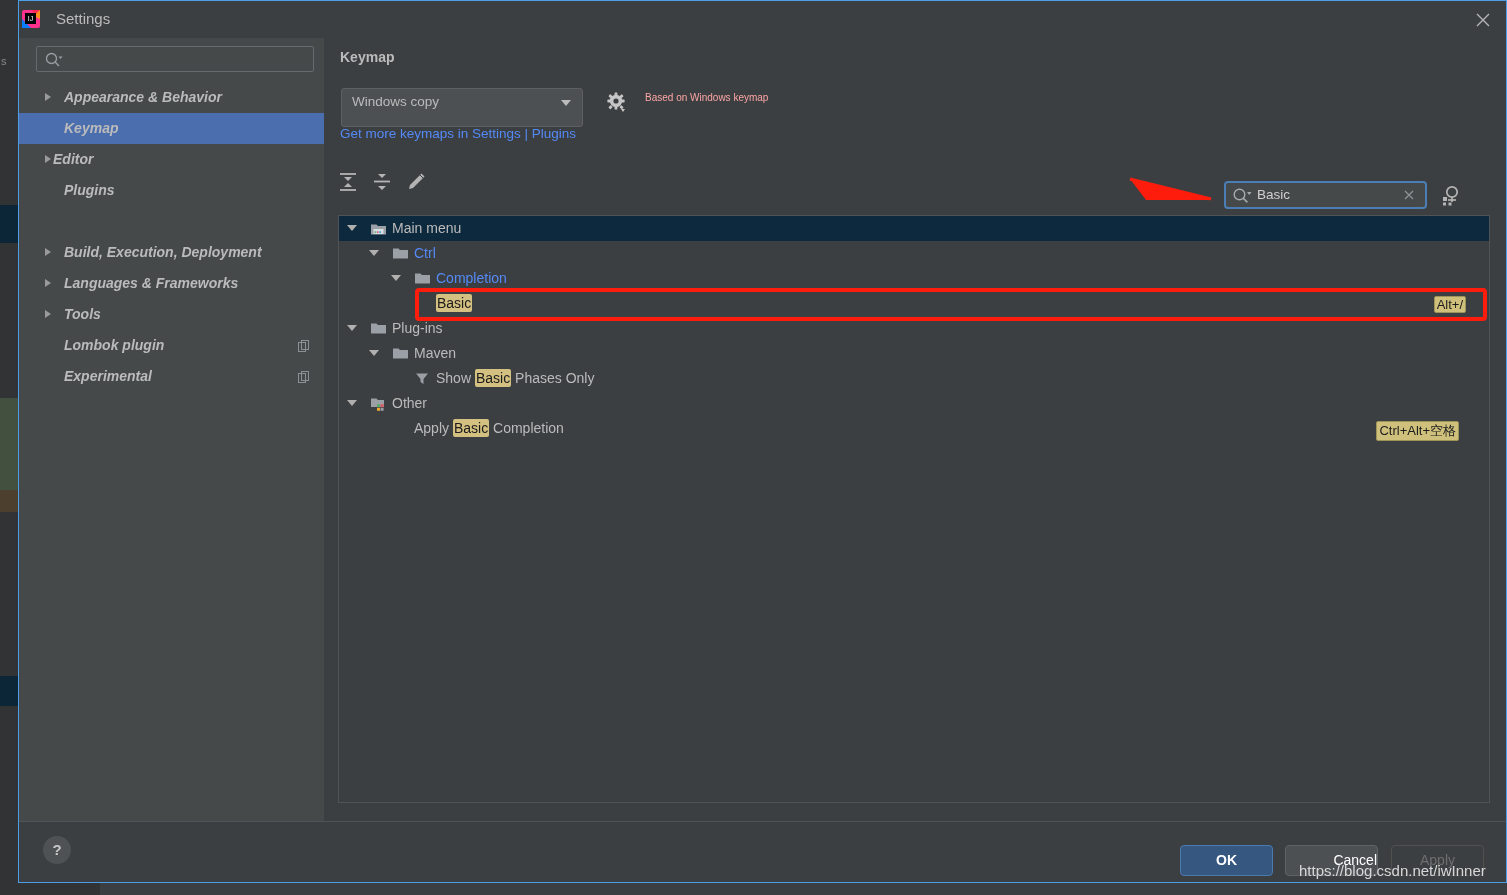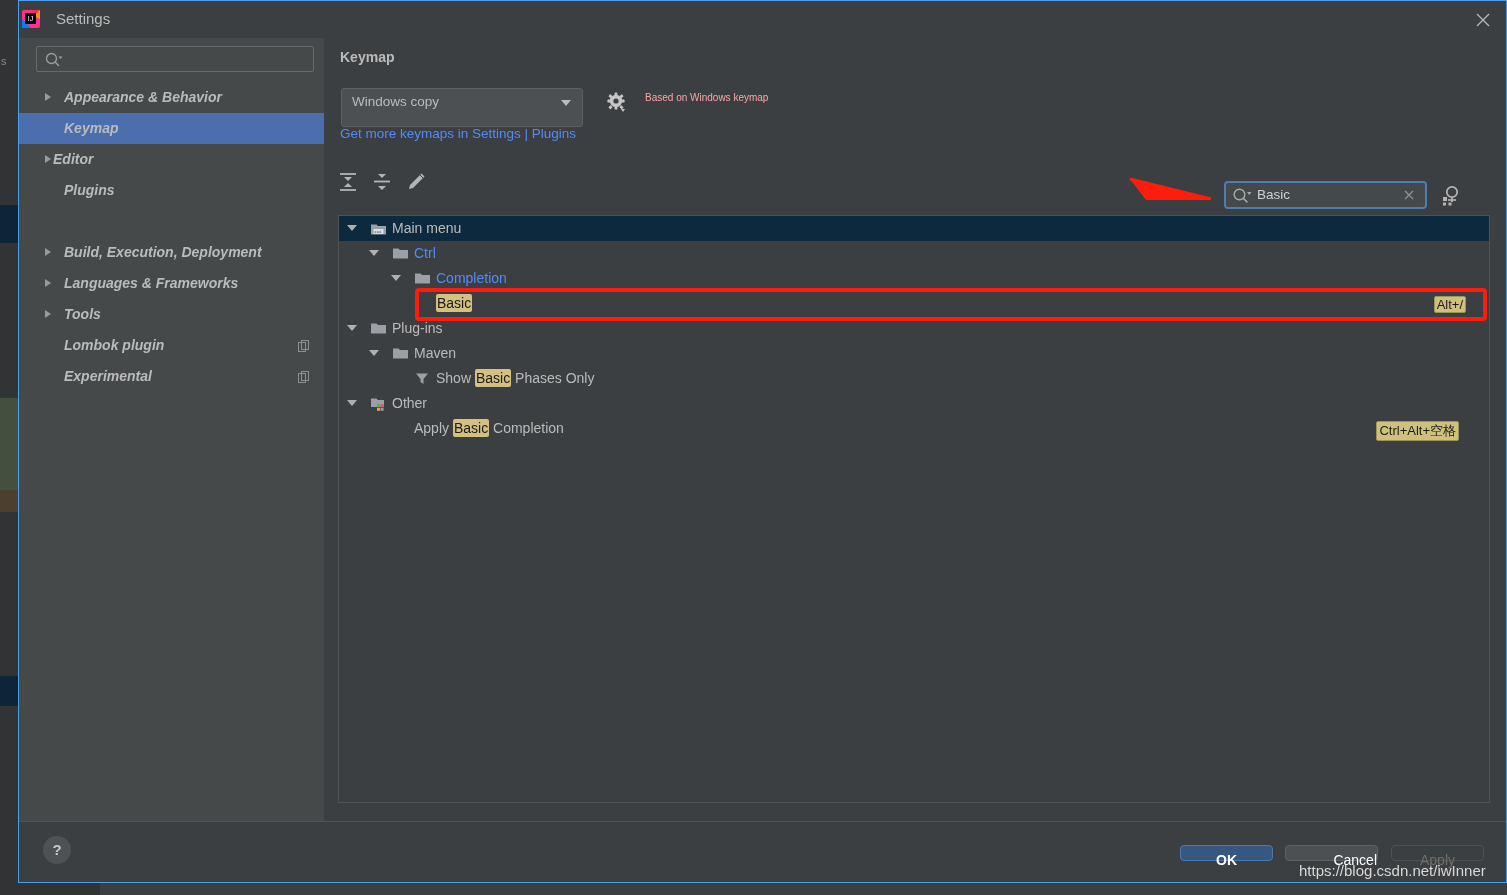--- a/index.html
+++ b/index.html
@@ -321,21 +321,21 @@
     left: 0; top: 5px;
     width: 28px;
     text-align: center;
     font-size: 15px;
     font-weight: bold;
     color: #c8c8c8;
   }
   .dlg-btn {
     position: absolute;
     top: 23px;
-    height: 16px;
+    height: 31px;
     border-radius: 4px;
     box-sizing: border-box;
     font-size: 14px;
     line-height: 29px;
     text-align: center;
     cursor: pointer;
   }
   #ok-button {
     left: 1161px; width: 93px;
     background: #365880;

